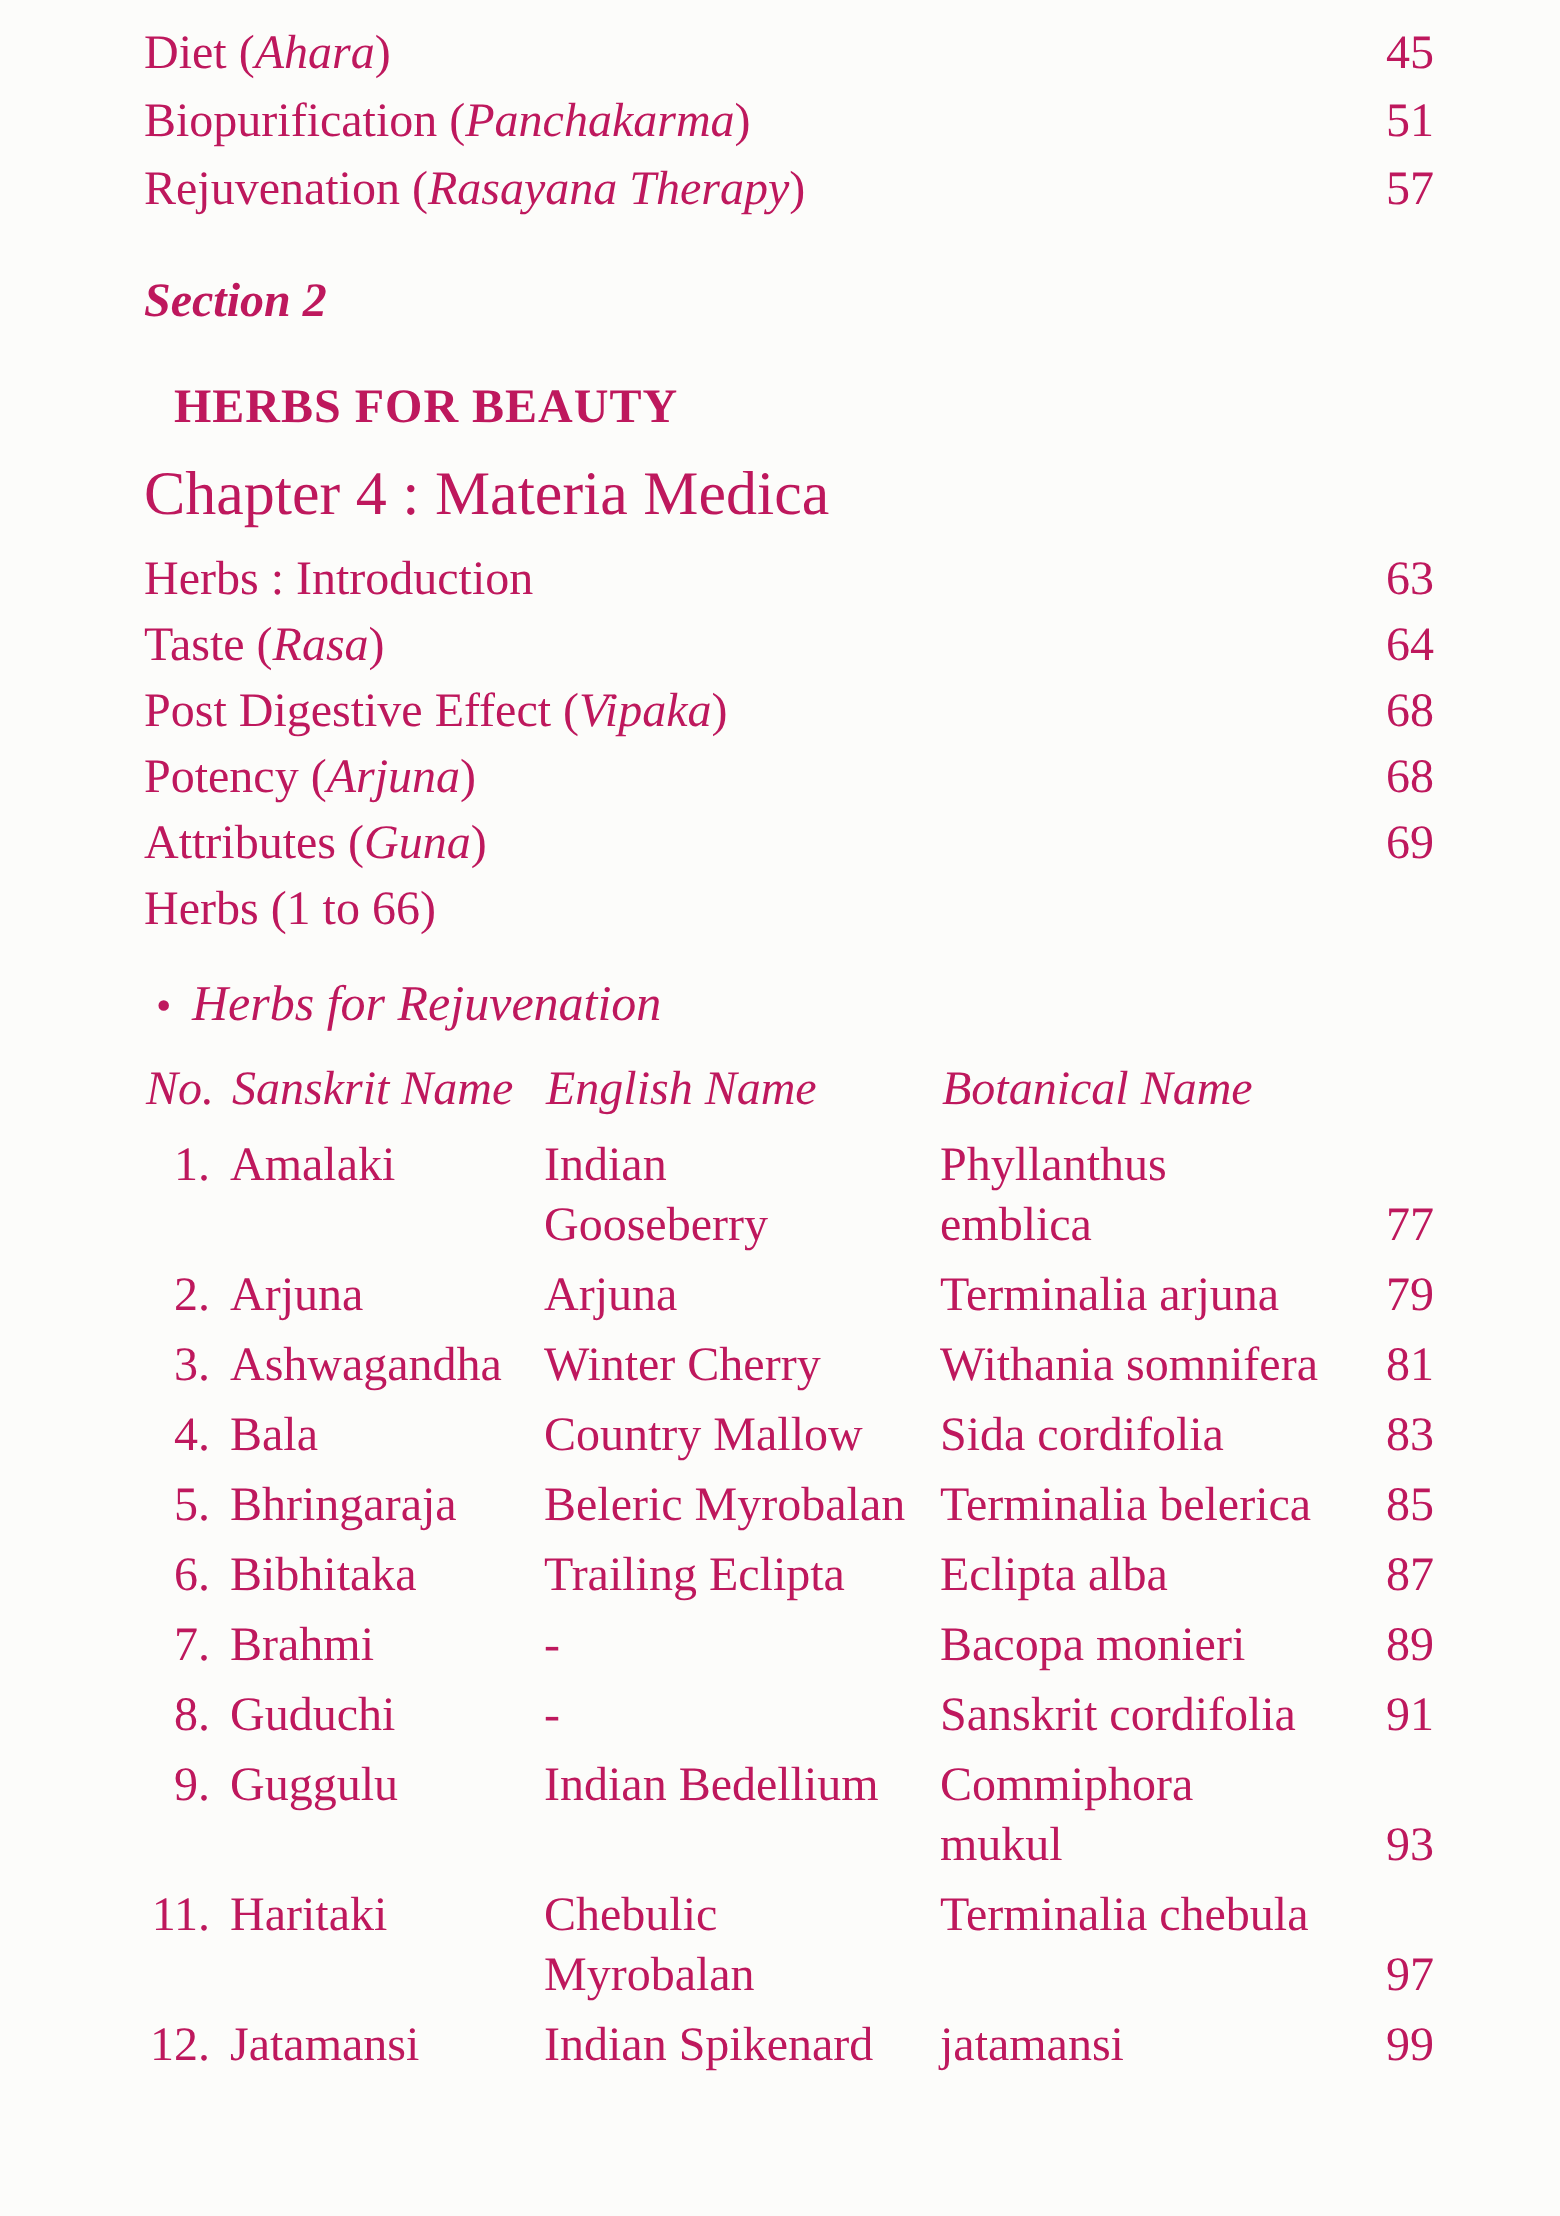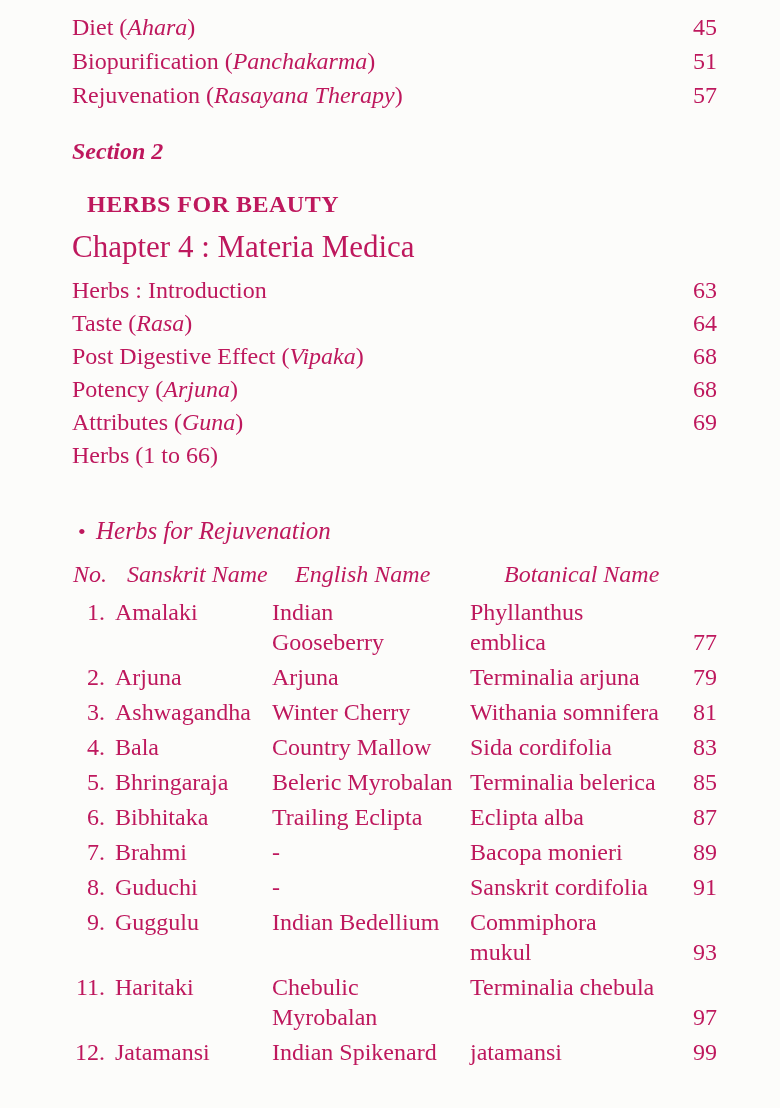--- a/index.html
+++ b/index.html
@@ -57,30 +57,29 @@
     font-size: 25px;
     line-height: 30px;
   }
   .list-heading .bullet {
     font-style: normal;
     font-size: 22px;
     width: 24px;
     padding-left: 6px;
     box-sizing: border-box;
   }
-  .list-heading .list-heading-text { font-style: italic; margin-top: 28px; }
+  .list-heading .list-heading-text { font-style: italic; }
   
   .herb-table { margin-top: 12px; }
   .herb-header {
     display: flex;
     font-style: italic;
     font-size: 24px;
     line-height: 30px;
     margin-bottom: 8px;
-    gap: 11px;
   }
   .herb-row {
     display: flex;
     font-size: 24px;
     line-height: 30px;
     margin-bottom: 5px;
   }
   .col-no { width: 33px; flex: none; text-align: right; }
   .herb-header .col-no { text-align: left; padding-left: 1px; }
   .col-sanskrit { width: 157px; flex: none; margin-left: 10px; }

